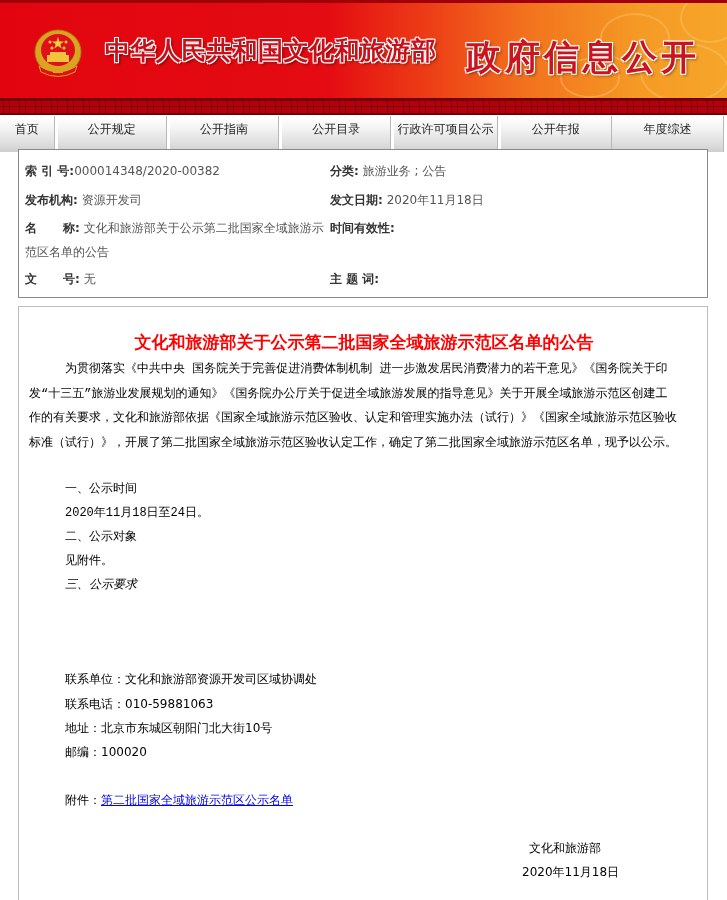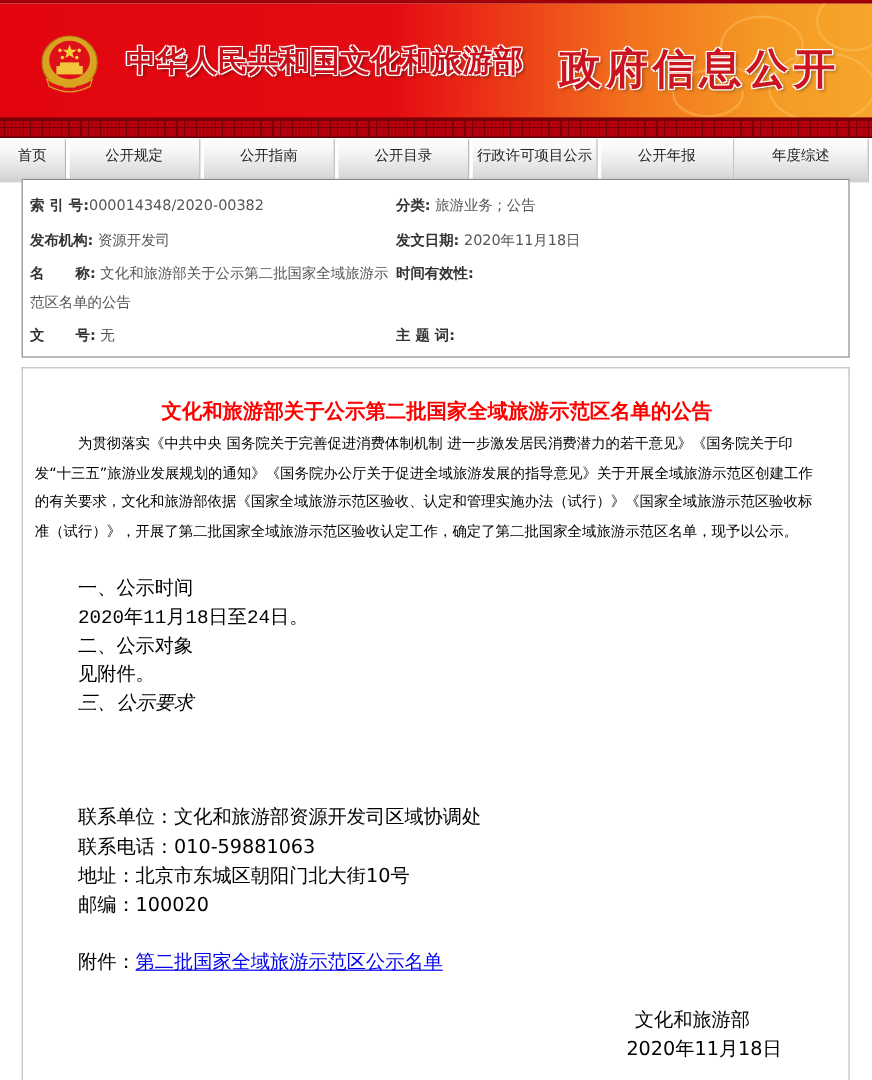--- a/index.html
+++ b/index.html
@@ -68,23 +68,23 @@
   .content {
     position: absolute; left: 18px; top: 306px; width: 690px; height: 610px;
     border: 1px solid #bdbdbd; border-bottom: none; background: #fff;
   }
   .doc-title {
     position: absolute; left: 0; top: 24px; width: 690px; text-align: center;
     font-size: 17px; font-weight: bold; color: #ff0000; letter-spacing: 0px;
   }
   .para {
     position: absolute; left: 10px; width: 650px;
-    font-size: 12px; line-height: 24.5px; color: #000;
+    font-size: 12px; line-height: 24.5px; color: #000; font-family: Liberation Mono, monospace;
   }
-  .line { position: absolute; font-size: 16px; color: #000; white-space: nowrap; }
+  .line { position: absolute; font-size: 12px; color: #000; white-space: nowrap; }
   .link { color: #0000ee; text-decoration: underline; cursor: pointer; }
 </style>
 </head>
 <body>
 
 <div class="banner">
   <div class="cloud" style="left:600px;top:10px;width:70px;height:50px;"></div>
   <div class="cloud" style="left:640px;top:40px;width:90px;height:60px;"></div>
   <div class="cloud" style="left:560px;top:55px;width:60px;height:40px;"></div>
   <div class="cloud" style="left:680px;top:-10px;width:60px;height:50px;"></div>

